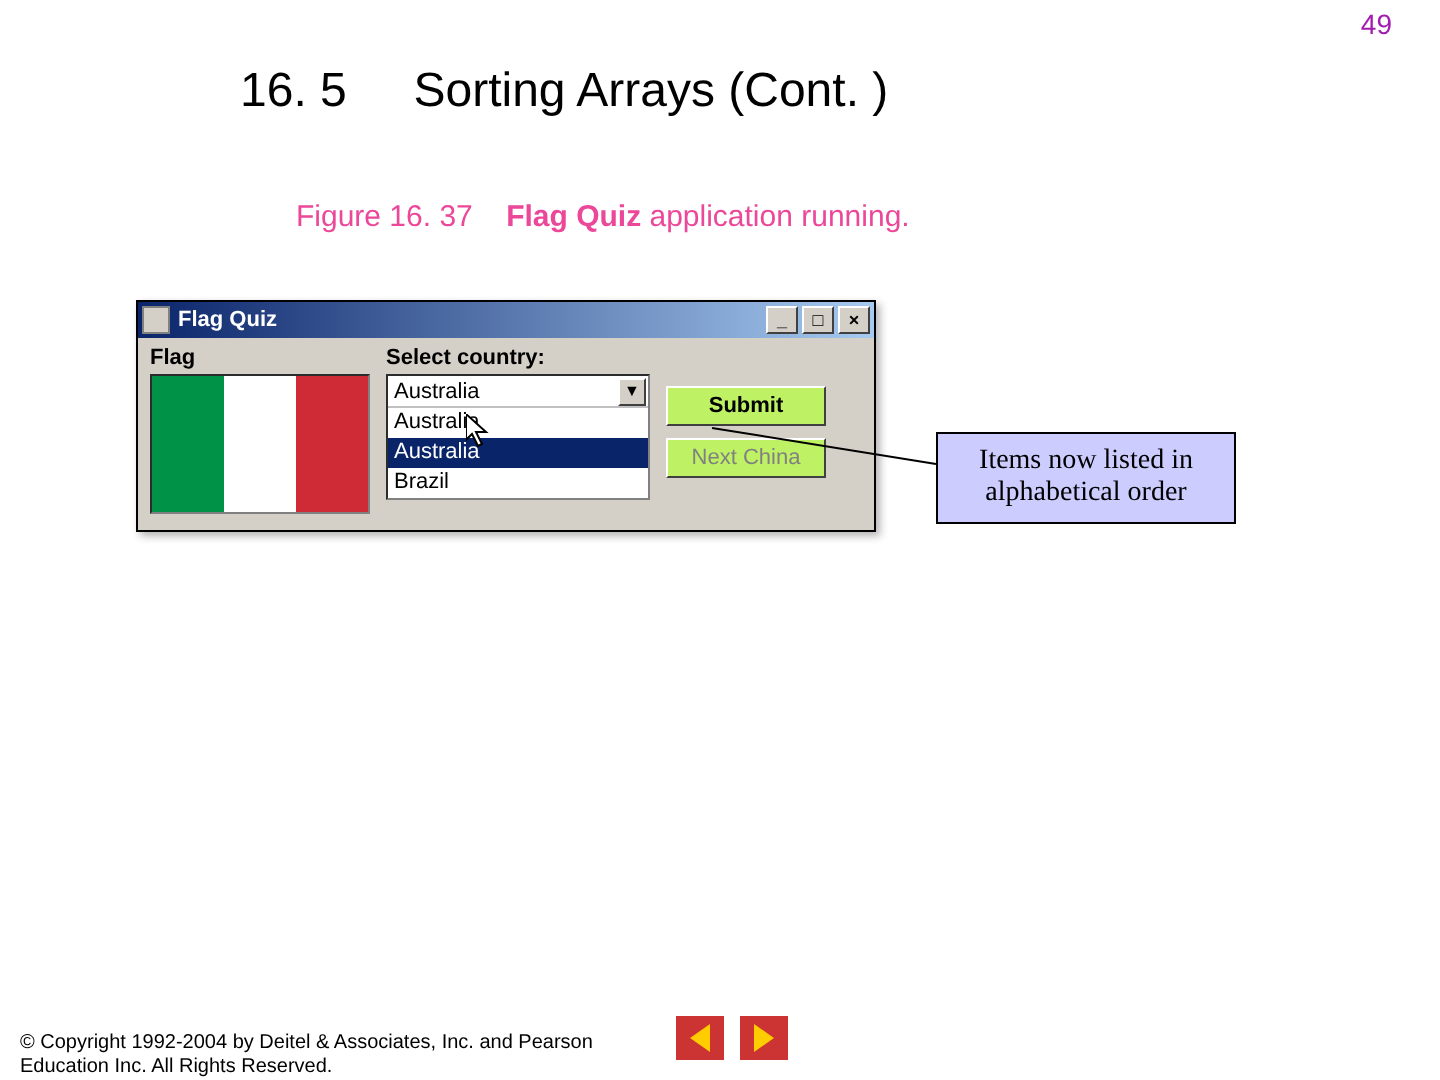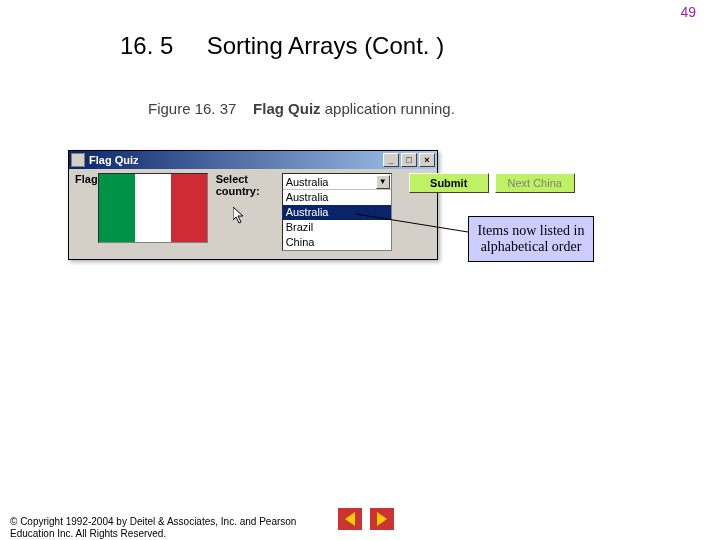--- a/index.html
+++ b/index.html
@@ -23,21 +23,21 @@
     top: 32px;
     left: 120px;
     font-size: 24px;
     color: #000;
   }
   .caption {
     position: absolute;
     top: 100px;
     left: 148px;
     font-size: 15px;
-    color: #404040;
+    color: #ec4899;
   }
   .caption b { font-weight: bold; }
   .app-window {
     position: absolute;
     top: 150px;
     left: 68px;
     width: 370px;
     background: #d4d0c8;
     border: 1px solid #000;
     box-shadow: 2px 2px 4px rgba(0,0,0,0.3);
@@ -71,21 +71,21 @@
     text-align: center;
     line-height: 12px;
     color: #000;
   }
   .client {
     display: flex;
     padding: 4px 6px 8px 6px;
     gap: 8px;
     position: relative;
   }
-  .col { display: flex; }
+  .col { display: flex; flex-direction: column; }
   .lbl { font-size: 11px; font-weight: bold; margin-bottom: 2px; }
   .flag-box {
     width: 110px; height: 70px;
     border: 1px inset #808080;
     background: #fff;
     display: flex;
   }
   .stripe { flex:1; }
   .stripe.green { background:#009246; }
   .stripe.white { background:#fff; }
@@ -123,21 +123,21 @@
     border:1px solid #fff;
     border-right-color:#404040; border-bottom-color:#404040;
     font-size:11px; text-align:center; line-height:18px;
     font-weight:bold;
   }
   .wbtn.disabled { color:#808080; font-weight:normal; }
   .callout {
     position:absolute;
     top: 216px;
     left: 468px;
-    width: 126px;
+    width: 150px;
     padding: 6px 8px;
     background:#ccccff;
     border:1px solid #000;
     font-family: "Times New Roman", serif;
     font-size: 14px;
     text-align:center;
   }
   .callout-line {
     position:absolute;
     top: 214px; left: 356px;
@@ -205,21 +205,20 @@
     </div>
     <div class="col">
       <div class="lbl">Select country:</div>
       <div class="combo">
         <div class="combo-val">Australia</div>
         <div class="combo-btn">▼</div>
         <div class="combo-list">
           <div class="opt">Australia</div>
           <div class="opt sel">Australia</div>
           <div class="opt">Brazil</div>
-          <div class="opt">China</div>
         </div>
       </div>
     </div>
     <div class="col btncol">
       <div class="lbl">&nbsp;</div>
       <div class="wbtn">Submit</div>
       <div class="wbtn disabled">Next China</div>
     </div>
     <svg class="cursor" style="left:164px; top:38px" viewBox="0 0 14 18">
       <polygon points="0,0 0,13 3,10 6,16 8,15 5,9 10,9" fill="#fff" stroke="#000" stroke-width="1"></polygon>

